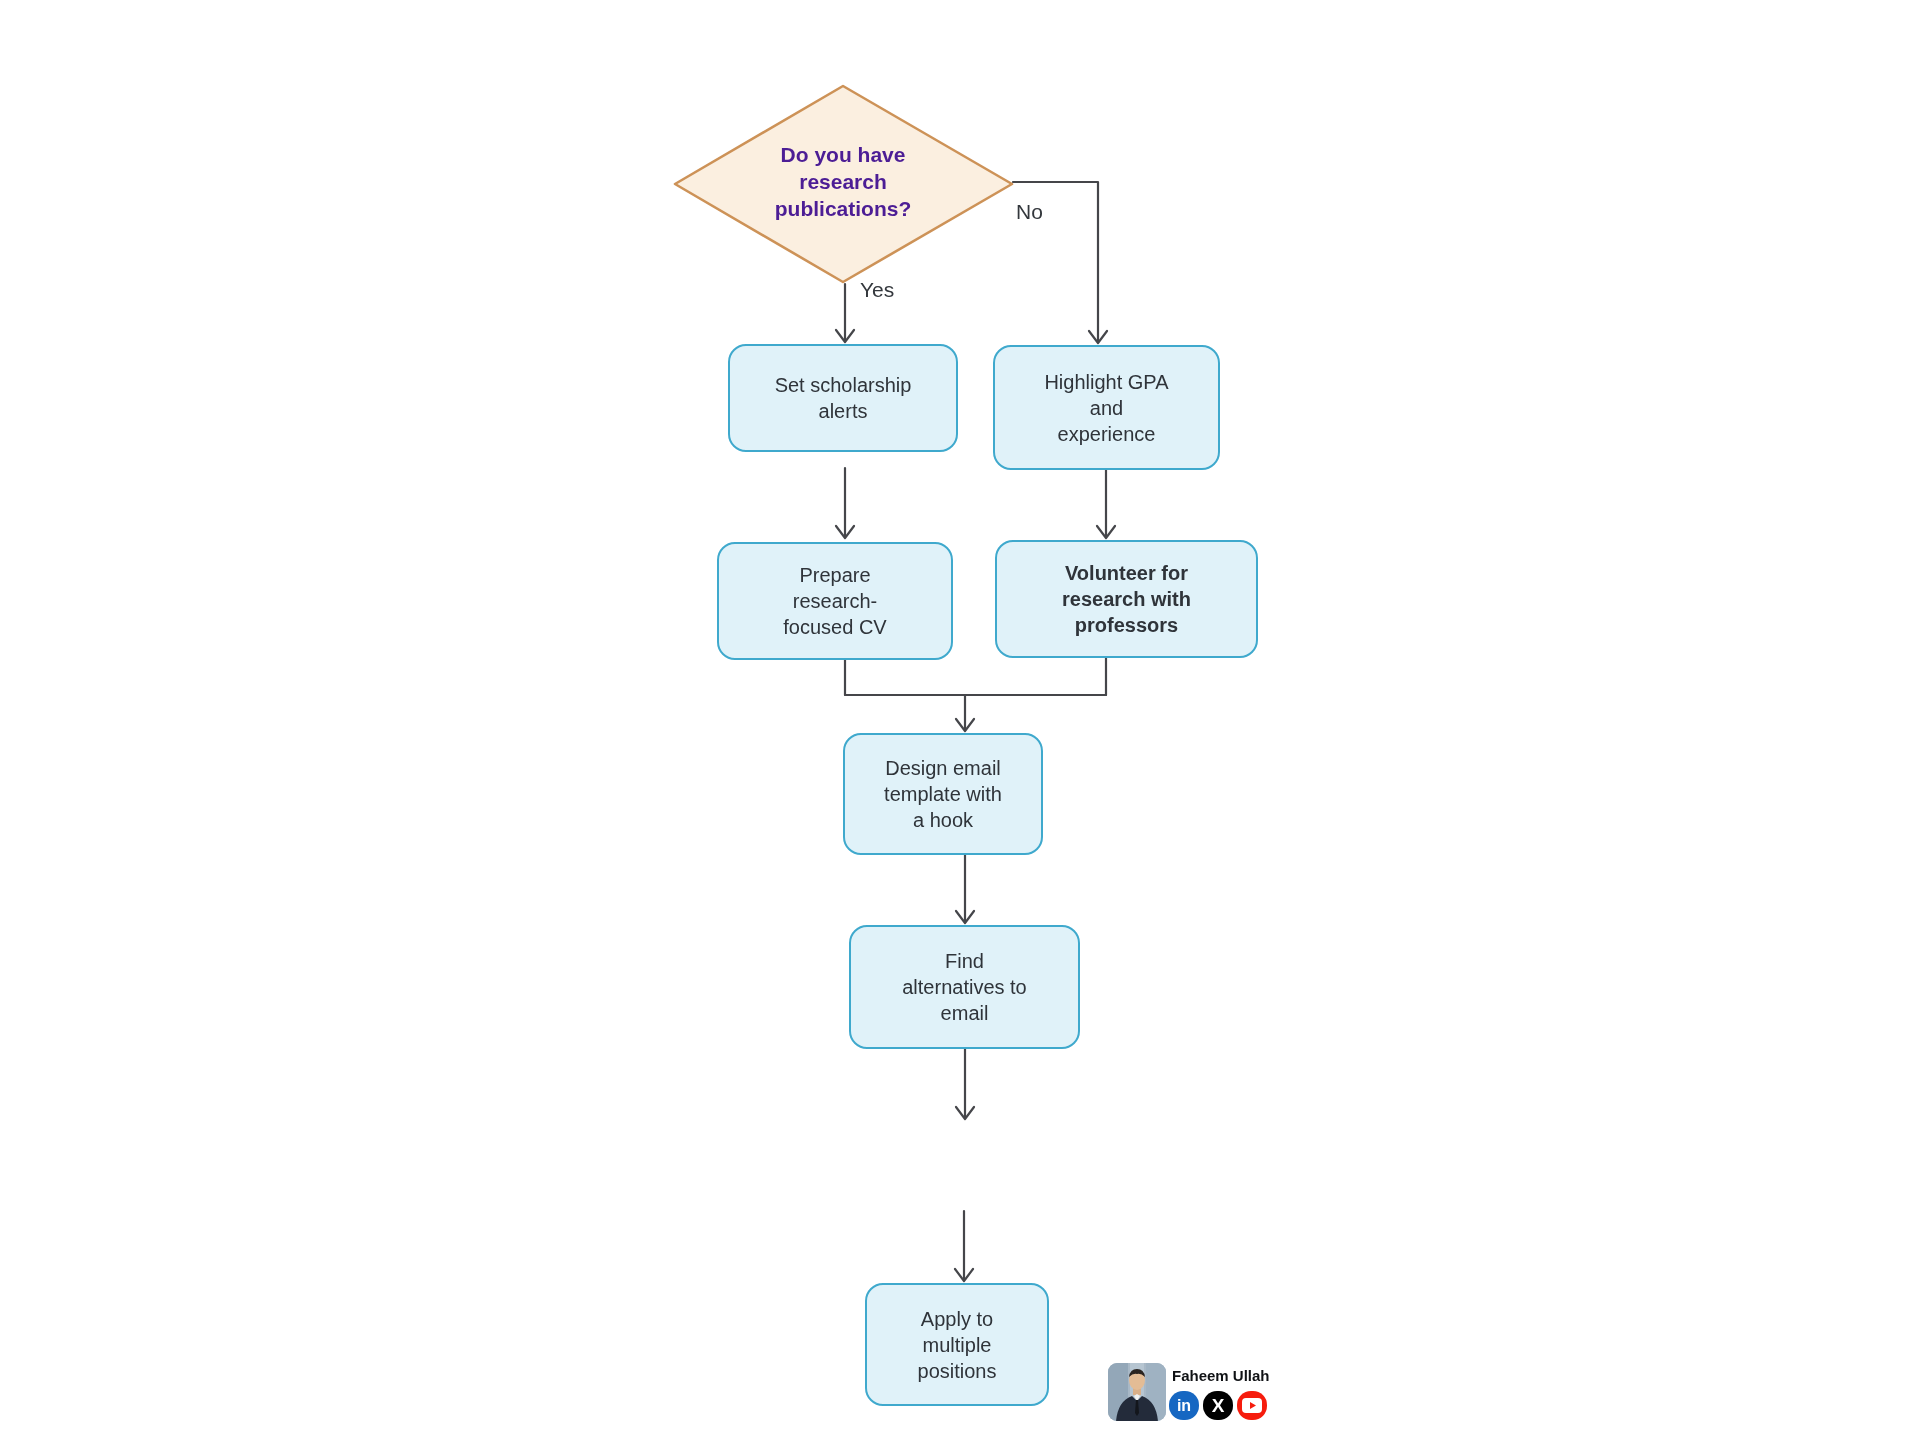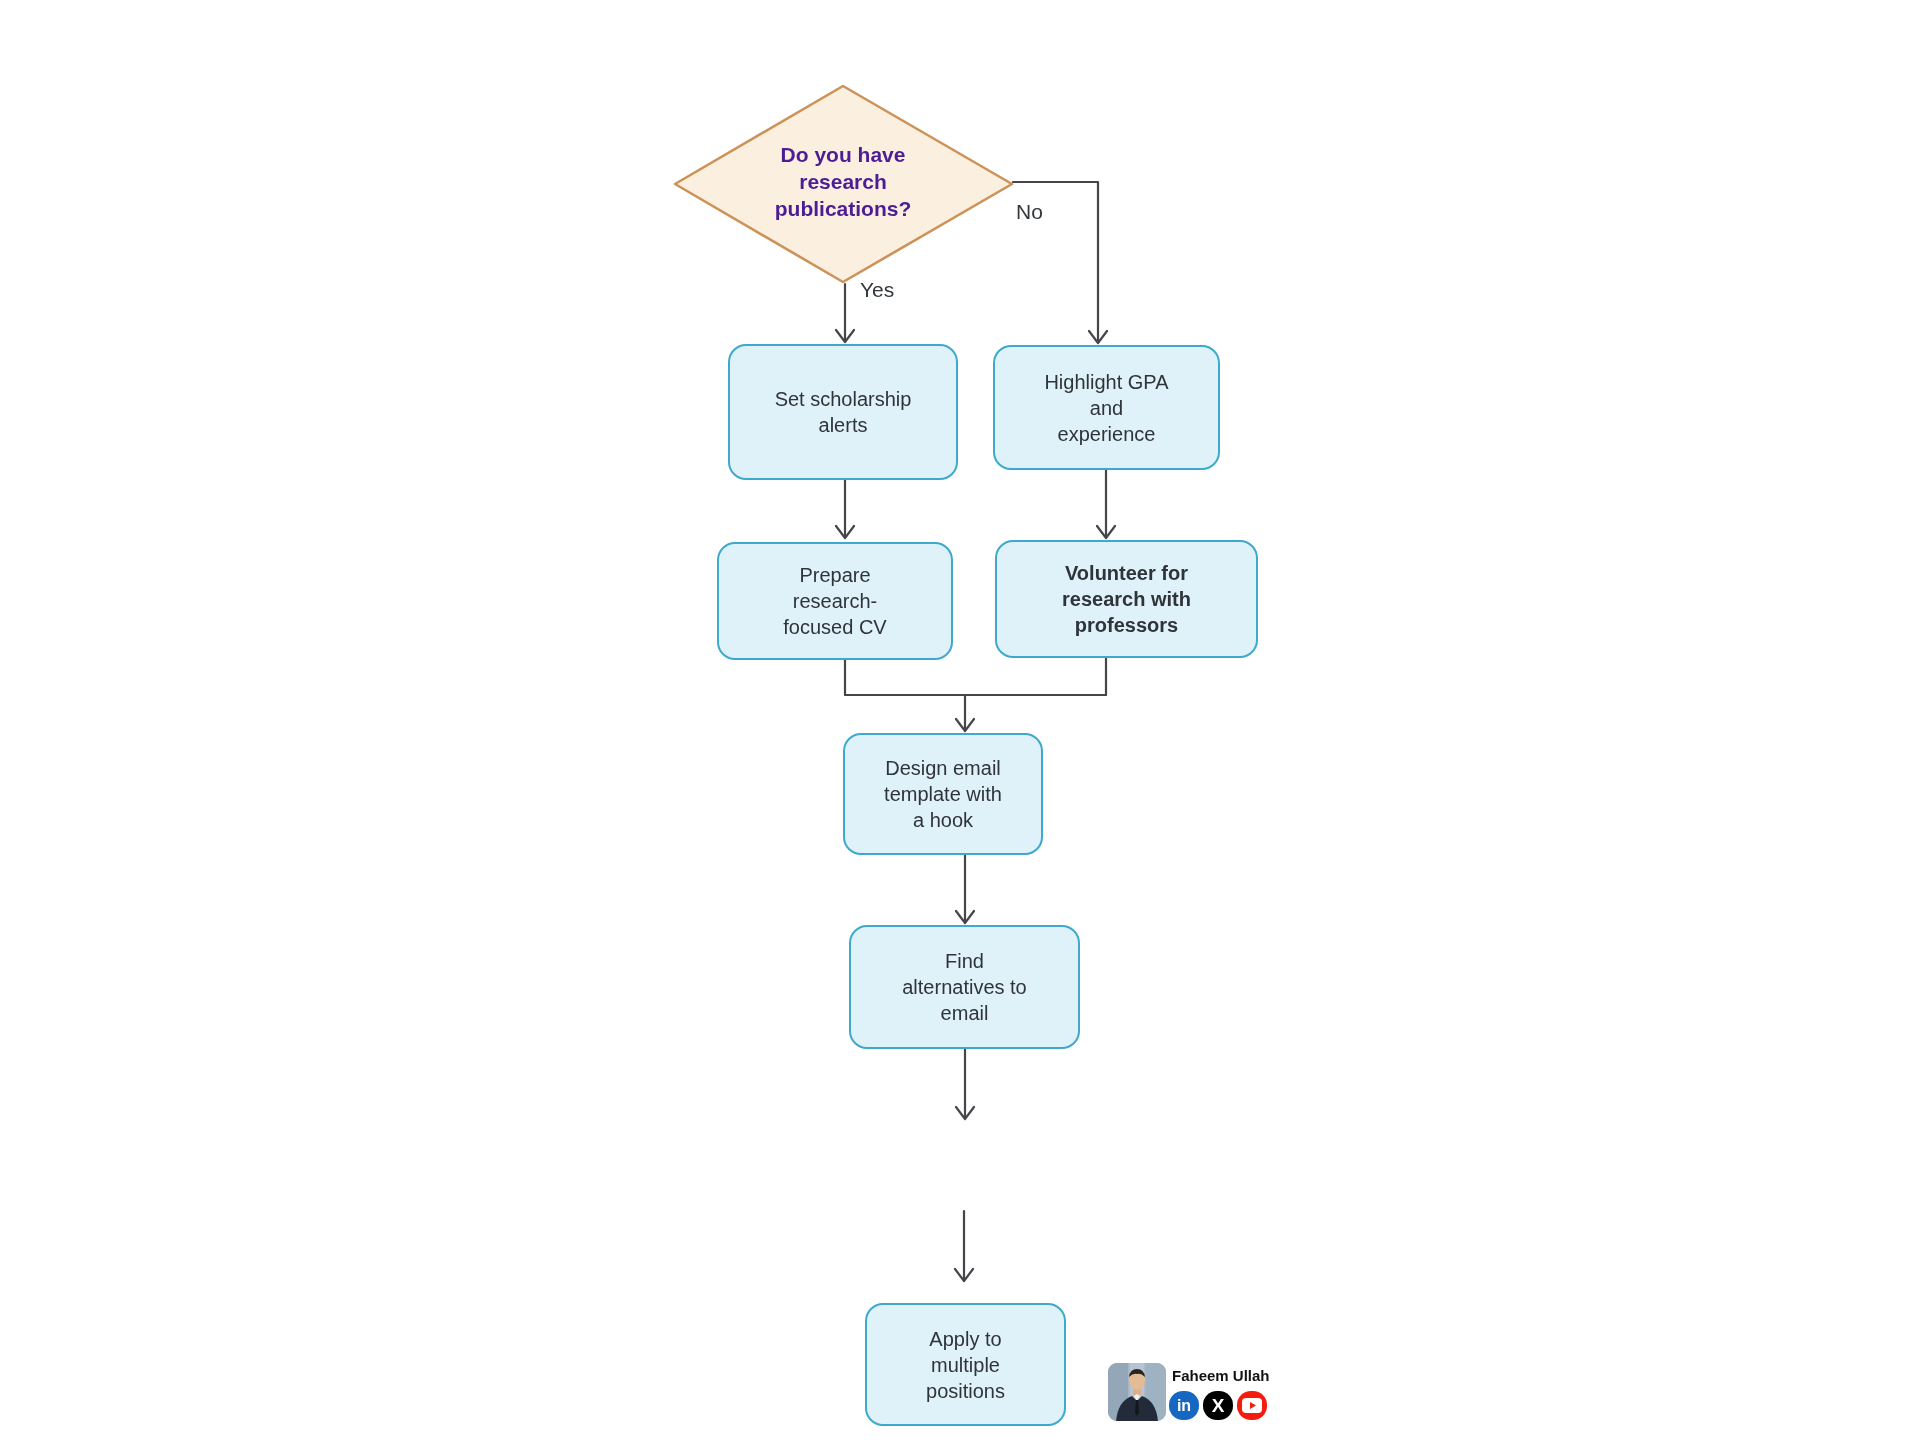--- a/index.html
+++ b/index.html
@@ -81,21 +81,21 @@
     </g>
   </svg>
 
   <div class="decision-label">Do you have
 research
 publications?</div>
 
   <div class="edge-label yes">Yes</div>
   <div class="edge-label no">No</div>
 
-  <div class="node" style="left:728px;top:344px;width:230px;height:136px;">Set scholarship
+  <div class="node" style="left:728px;top:344px;width:230px;height:108px;">Set scholarship
 alerts</div>
 
   <div class="node" style="left:993px;top:345px;width:227px;height:125px;">Highlight GPA
 and
 experience</div>
 
   <div class="node" style="left:717px;top:542px;width:236px;height:118px;">Prepare
 research-
 focused CV</div>
 
@@ -105,21 +105,21 @@
 
   <div class="node" style="left:843px;top:733px;width:200px;height:122px;">Design email
 template with
 a hook</div>
 
   <div class="node" style="left:849px;top:925px;width:231px;height:124px;">Find
 alternatives to
 email</div>
 
 
-  <div class="node" style="left:865px;top:1283px;width:201px;height:123px;margin-top:20px;">Apply to
+  <div class="node" style="left:865px;top:1283px;width:184px;height:123px;">Apply to
 multiple
 positions</div>
 
   <div class="footer">
     <span class="avatar">
       <svg width="58" height="58" viewBox="0 0 58 58" xmlns="http://www.w3.org/2000/svg">
         <rect width="58" height="58" fill="#A8B8C6"></rect>
         <rect x="0" y="0" width="20" height="58" fill="#93A7B8"></rect>
         <rect x="38" y="0" width="20" height="58" fill="#9FB2C2"></rect>
         <rect x="22" y="0" width="14" height="58" fill="#B6C5D1"></rect>

